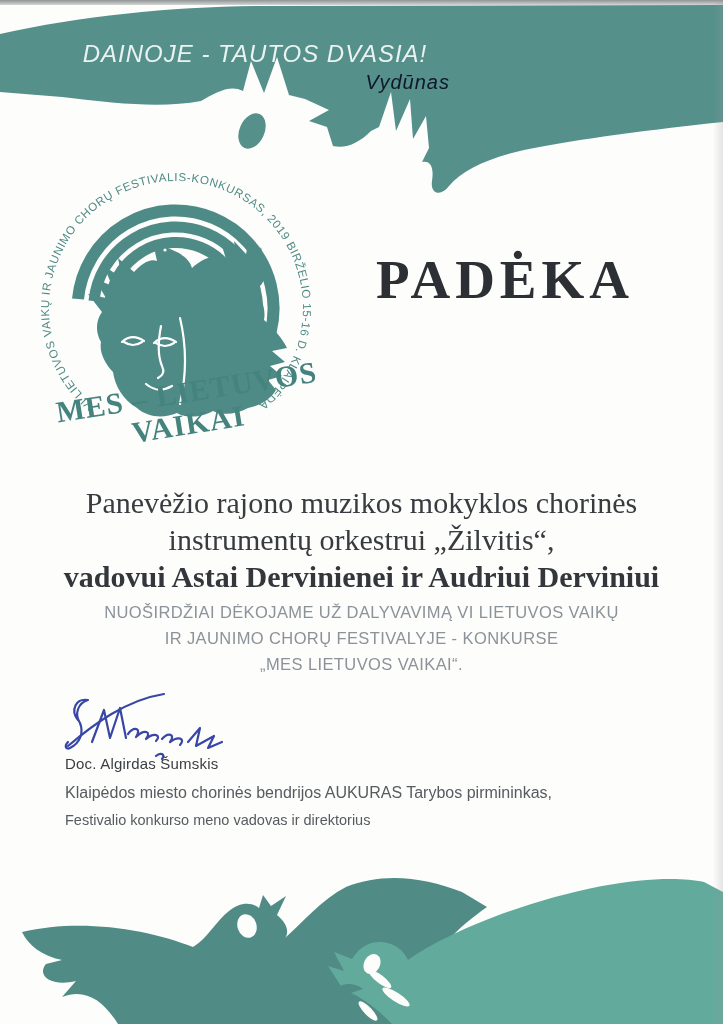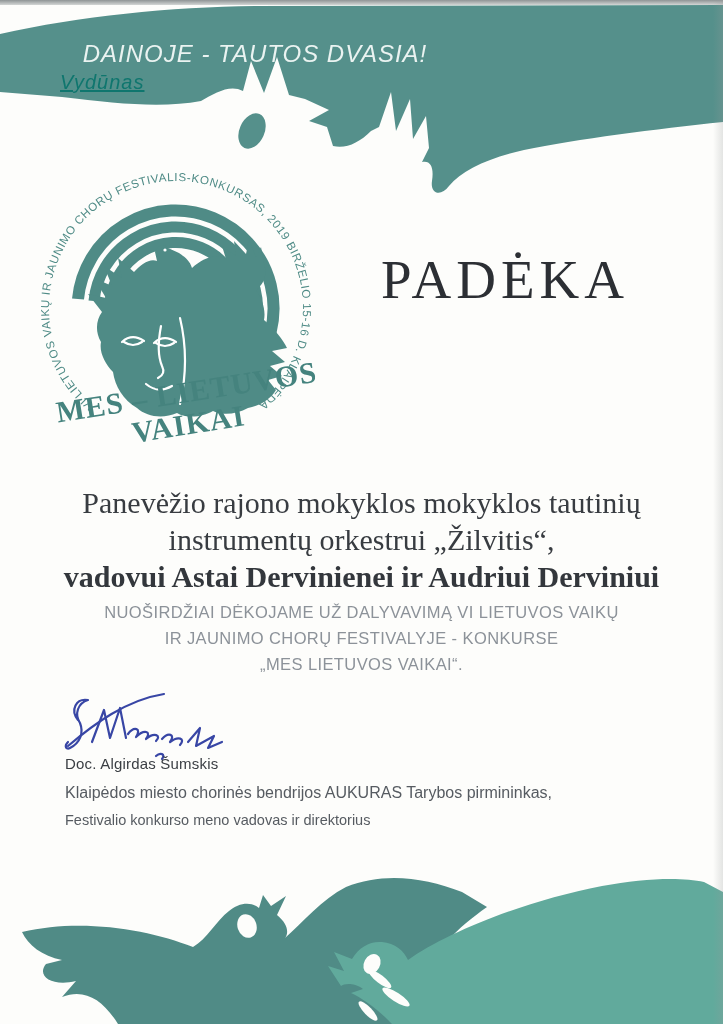--- a/index.html
+++ b/index.html
@@ -17,33 +17,33 @@
     background:linear-gradient(to bottom,#8f9495,#d3d6d5);}
   .scan-right{position:absolute;top:0;right:0;width:10px;height:100%;
     background:linear-gradient(to left,rgba(150,155,155,.25),rgba(150,155,155,0));}
   
   .band-svg{position:absolute;top:0;left:0;}
   .motto{
     position:absolute;top:40px;left:60px;width:390px;text-align:center;
     color:#eaf3f1;font-style:italic;font-size:24px;letter-spacing:1px;
   }
   .motto-author{
-    position:absolute;top:71px;left:60px;width:390px;text-align:left;
-    color:#0f766e;font-style:italic;font-size:20px;letter-spacing:1px;text-decoration:underline;
+    position:absolute;top:71px;left:60px;width:390px;text-align:right;
+    color:#0f172a;font-style:italic;font-size:20px;letter-spacing:1px;
   }
   
   .emblem{position:absolute;left:28px;top:160px;}
   .ring-text{fill:#4f8b86;font-family:"Liberation Sans",sans-serif;
     font-size:11.6px;letter-spacing:.6px;}
   .slogan{fill:#45837e;font-family:"Liberation Serif",serif;font-weight:bold;
     font-size:30px;letter-spacing:1px;}
   
   .title{
     position:absolute;left:340px;top:248px;width:330px;text-align:center;
-    font-family:"Liberation Serif",serif;font-weight:400;
+    font-family:"Liberation Serif",serif;font-weight:700;
     font-size:55px;letter-spacing:5px;color:#2c2f34;
   }
   
   .recipient{
     position:absolute;left:0;top:484px;width:723px;text-align:center;
     font-family:"Liberation Serif",serif;color:#383c41;
     font-size:30px;line-height:37px;
   }
   .recipient .bold{font-weight:bold;color:#33373c;}
   
@@ -130,21 +130,21 @@
       <circle cx="137" cy="90" r="1.6" fill="#ffffff"></circle>
     </g>
 
     <text class="slogan" text-anchor="middle" transform="translate(160,242) rotate(-9)">MES – LIETUVOS</text>
     <text class="slogan" text-anchor="middle" transform="translate(162,274) rotate(-9)">VAIKAI</text>
   </svg>
 
   <div class="title">PADĖKA</div>
 
   <div class="recipient">
-    <div>Panevėžio rajono mokyklos mokyklos tautinių</div>
+    <div>Panevėžio rajono muzikos mokyklos chorinės</div>
     <div>instrumentų orkestrui „Žilvitis“,</div>
     <div class="bold">vadovui Astai Dervinienei ir Audriui Derviniui</div>
   </div>
 
   <div class="ack">
     <div>NUOŠIRDŽIAI DĖKOJAME UŽ DALYVAVIMĄ VI LIETUVOS VAIKŲ</div>
     <div>IR JAUNIMO CHORŲ FESTIVALYJE - KONKURSE</div>
     <div>„MES LIETUVOS VAIKAI“.</div>
   </div>
 

